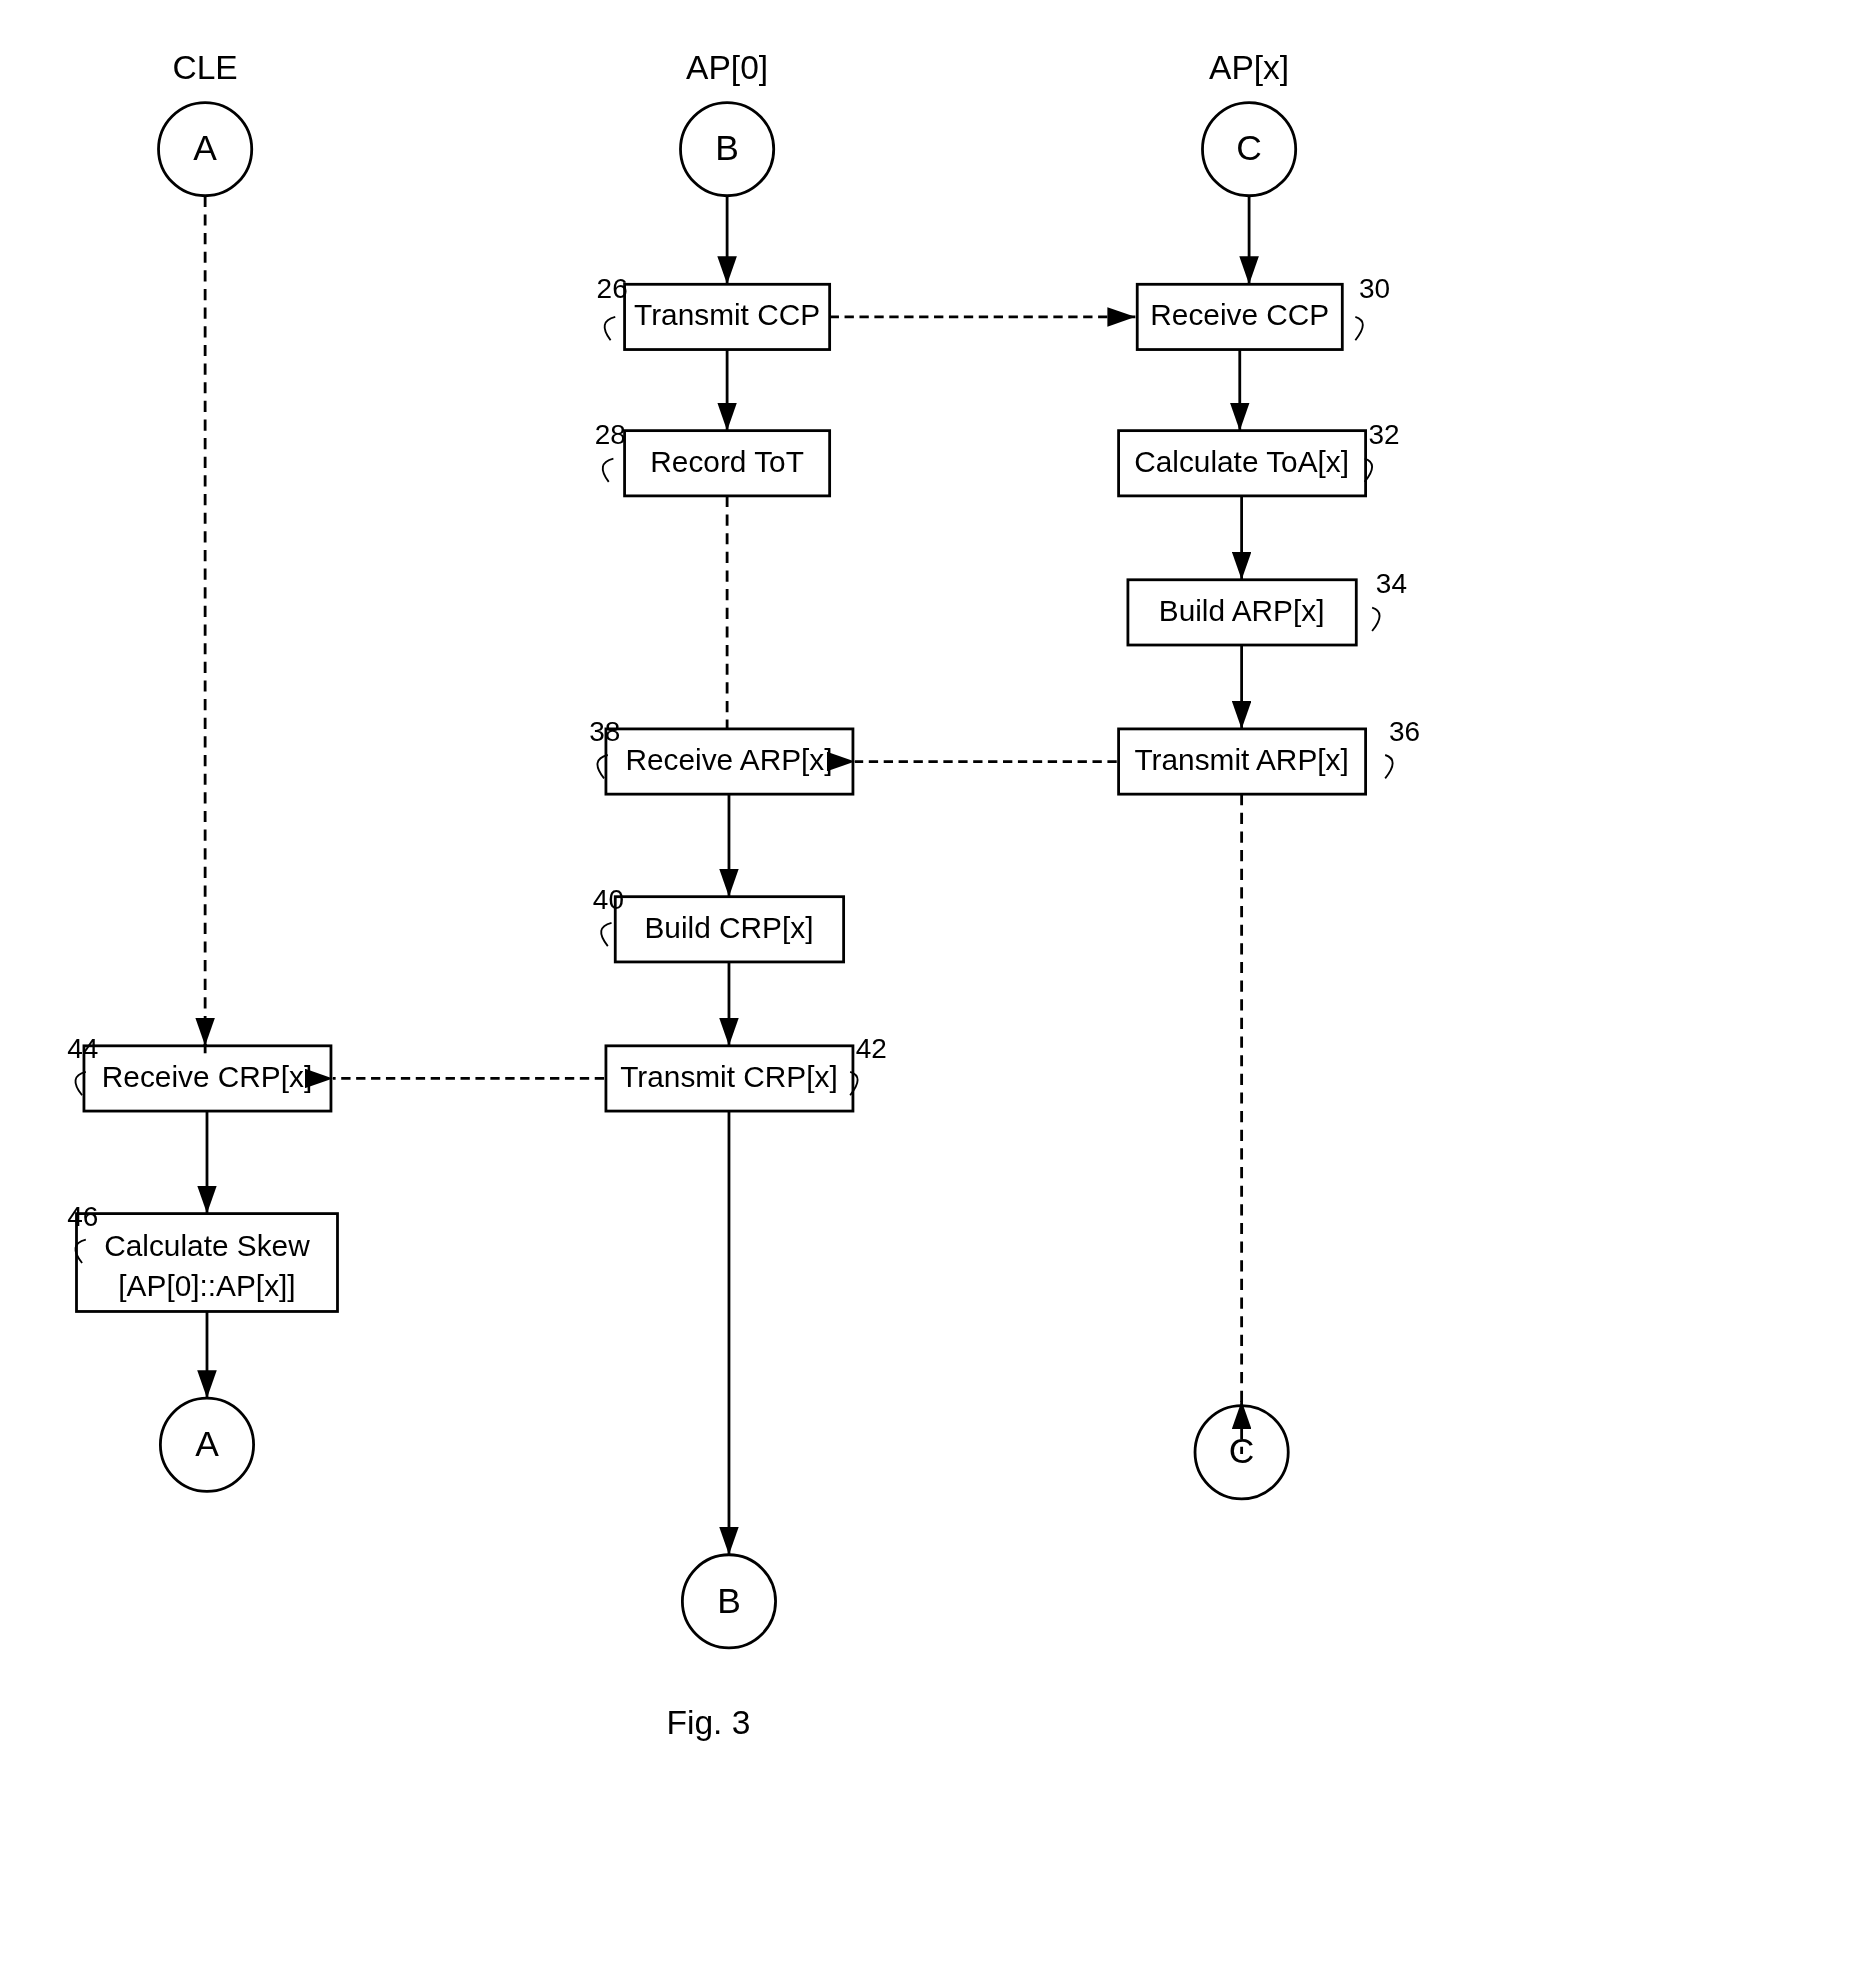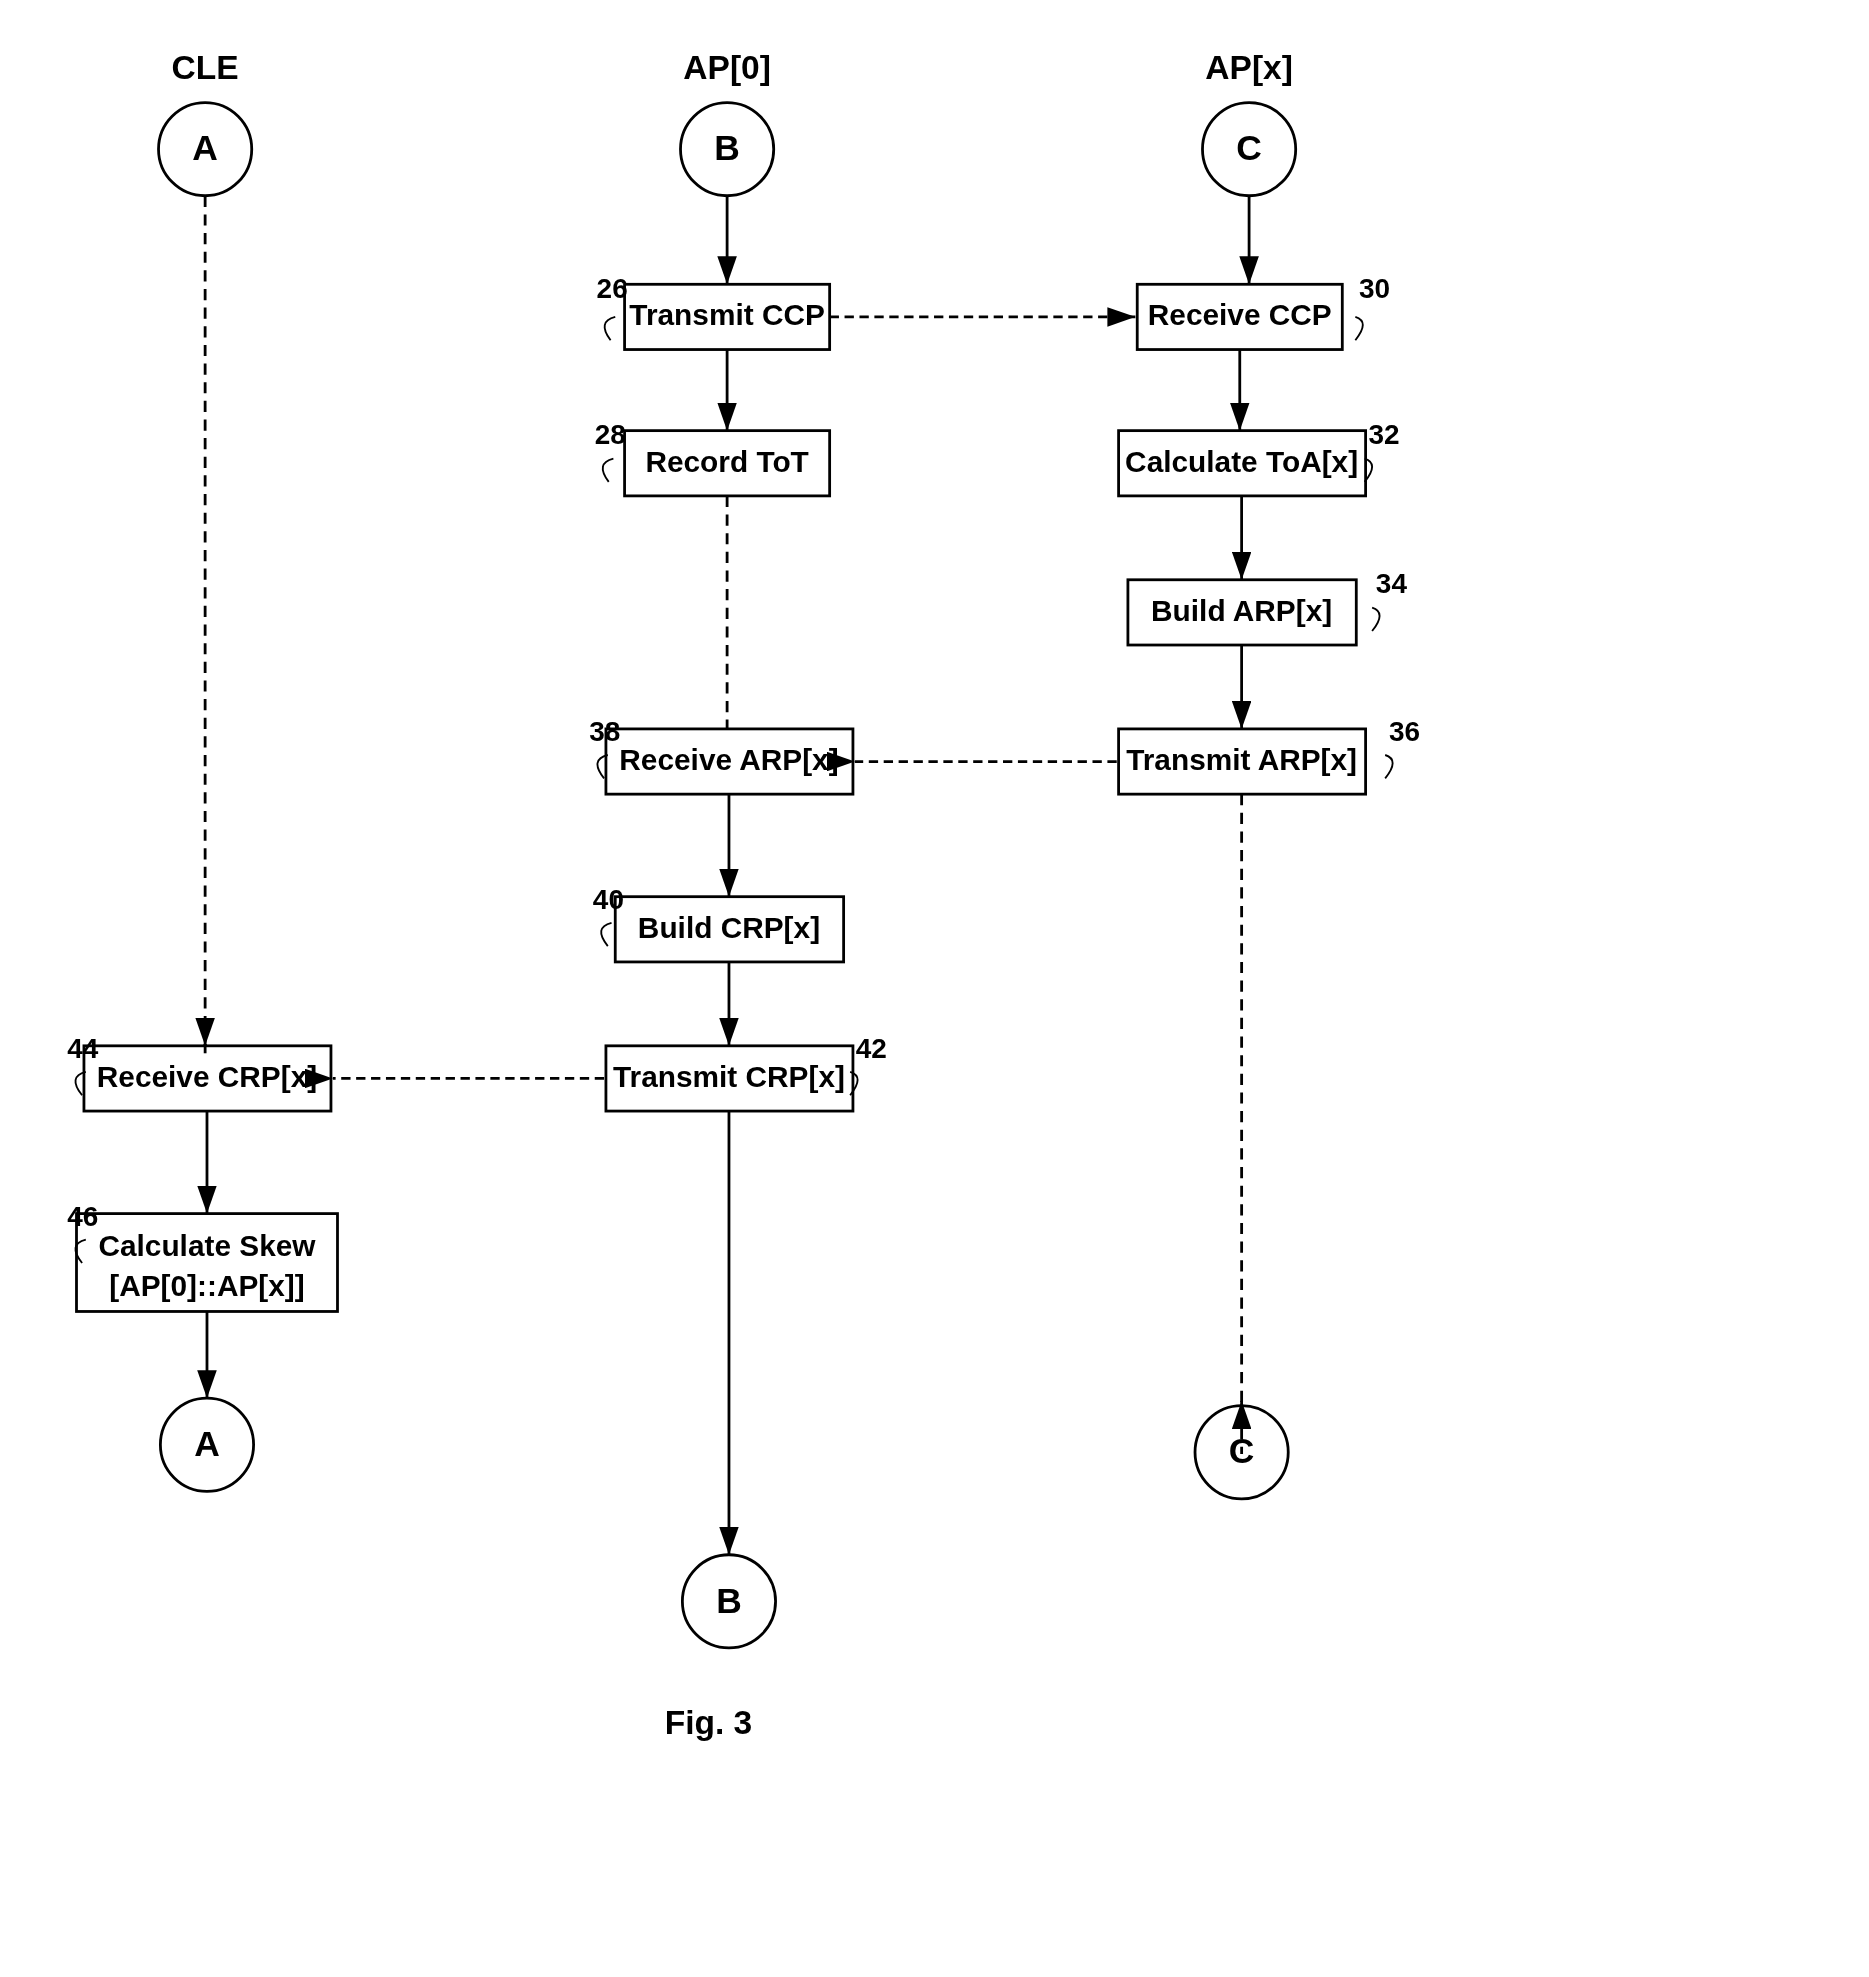--- a/index.html
+++ b/index.html
@@ -9,21 +9,20 @@
       width: 1869px;
       height: 1977px;
       position: relative;
       overflow: hidden;
     }
     .diagram-container {
       position: absolute;
       top: 0; left: 0;
       width: 1869px;
       height: 1977px;
-      font-weight: bold;
     }
     svg {
       width: 100%;
       height: 100%;
     }
   </style>
 </head>
 <body>
 
 <div class="diagram-container">

